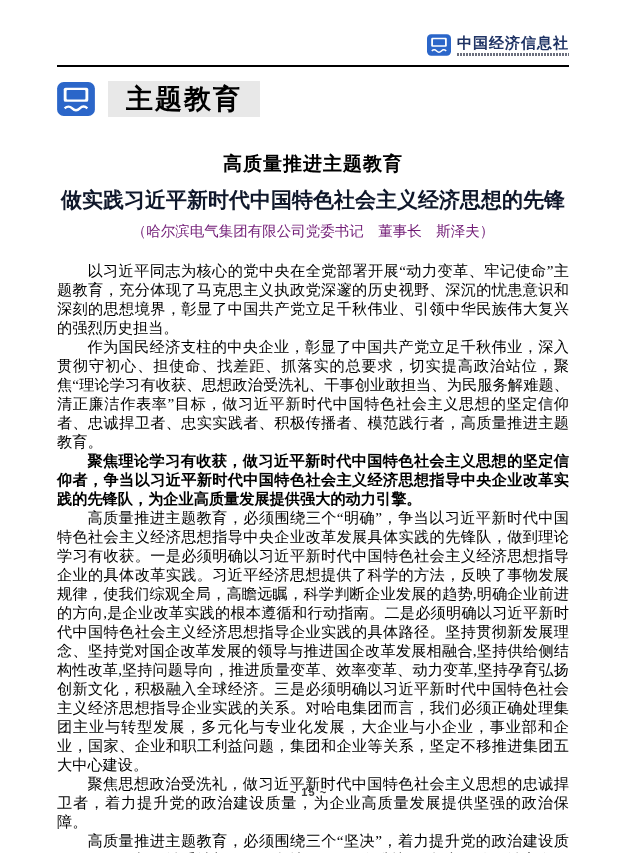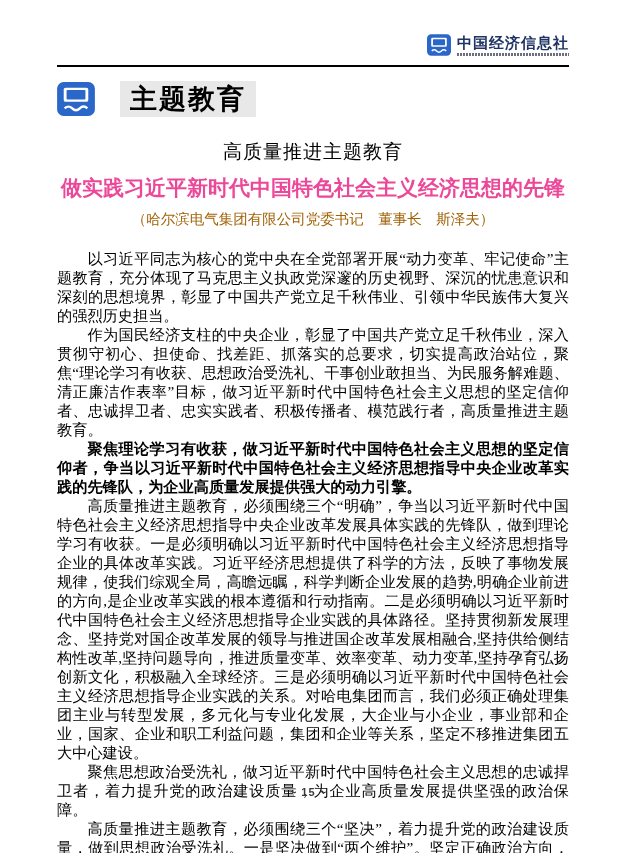--- a/index.html
+++ b/index.html
@@ -63,51 +63,50 @@
     height: 40px;
   }
   .badge-icon svg { display: block; }
   .badge-label {
     font-family: "Liberation Sans", "DejaVu Sans", sans-serif;
     font-weight: bold;
     font-size: 27px;
     line-height: 34px;
     color: #000;
     background: #e8e8e8;
-    padding: 1px 10px;
+    padding: 1px 18px;
     letter-spacing: 2px;
-    margin-left: 12px;
   }
 
   
   .article-title {
-    margin-top: 21px;
+    margin-top: 33px;
     text-align: center;
     font-family: "Liberation Sans", "DejaVu Sans", sans-serif;
-    font-weight: normal;
+    font-weight: bold;
     font-size: 19px;
     line-height: 24px;
     color: #000;
     letter-spacing: 1px;
   }
   .article-subtitle {
     margin-top: 11px;
     text-align: center;
     font-family: "Liberation Sans", "DejaVu Sans", sans-serif;
     font-weight: bold;
     font-size: 21px;
     line-height: 26px;
-    color: #ec4899;
+    color: #0f172a;
   }
   .article-byline {
     margin-top: 9px;
     text-align: center;
     font-size: 14.5px;
     line-height: 19px;
-    color: #a16207;
+    color: #701a75;
   }
 
   
   .article-body {
     margin-top: 20px;
     font-size: 15.2px;
     line-height: 19px;
     text-align: justify;
     text-justify: inter-ideograph;
     color: #000;

